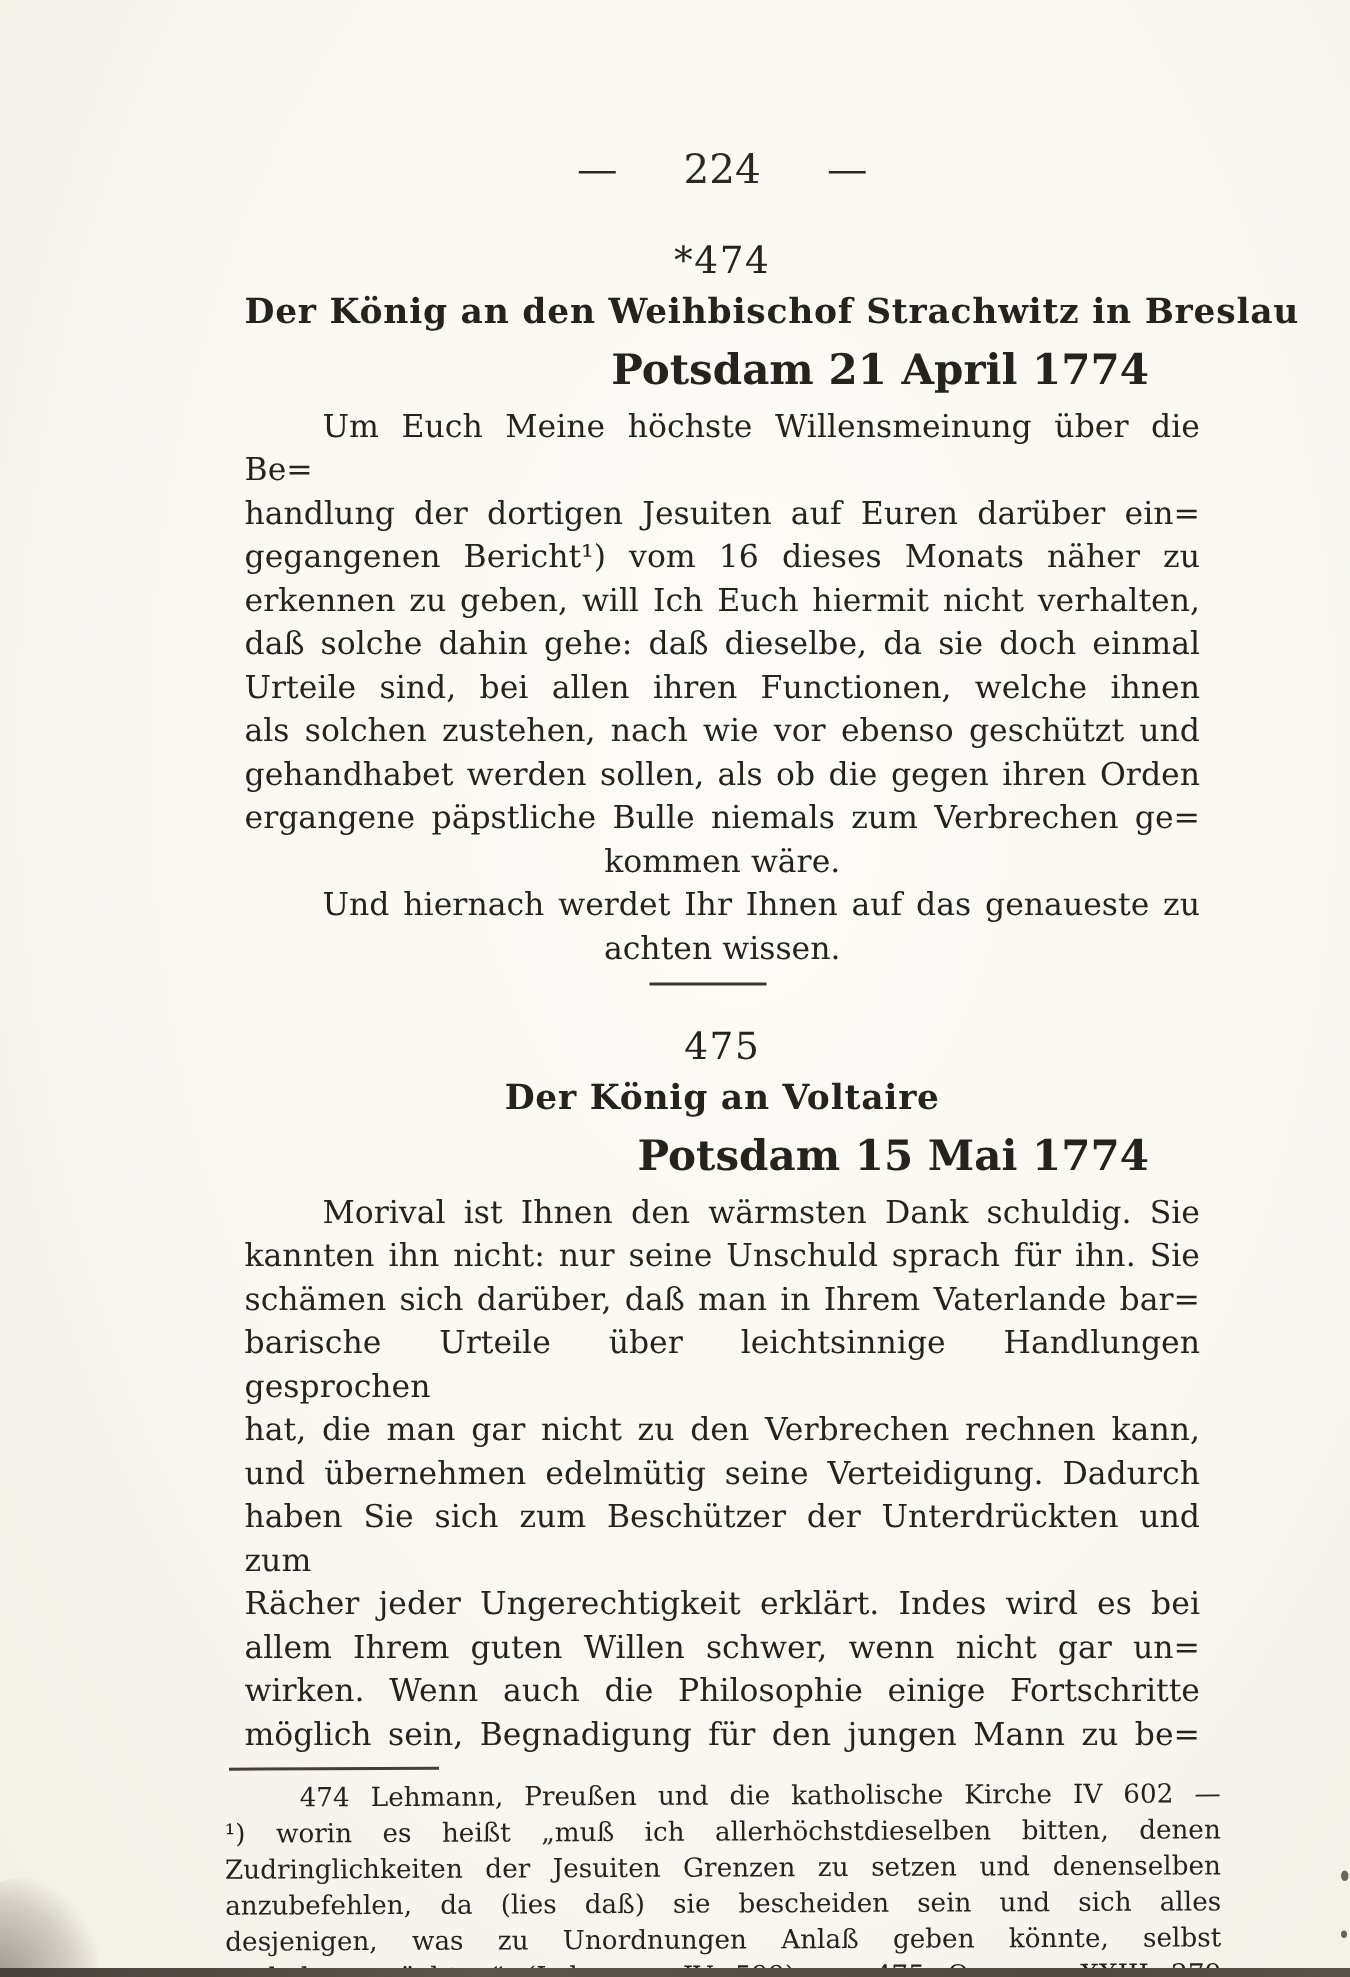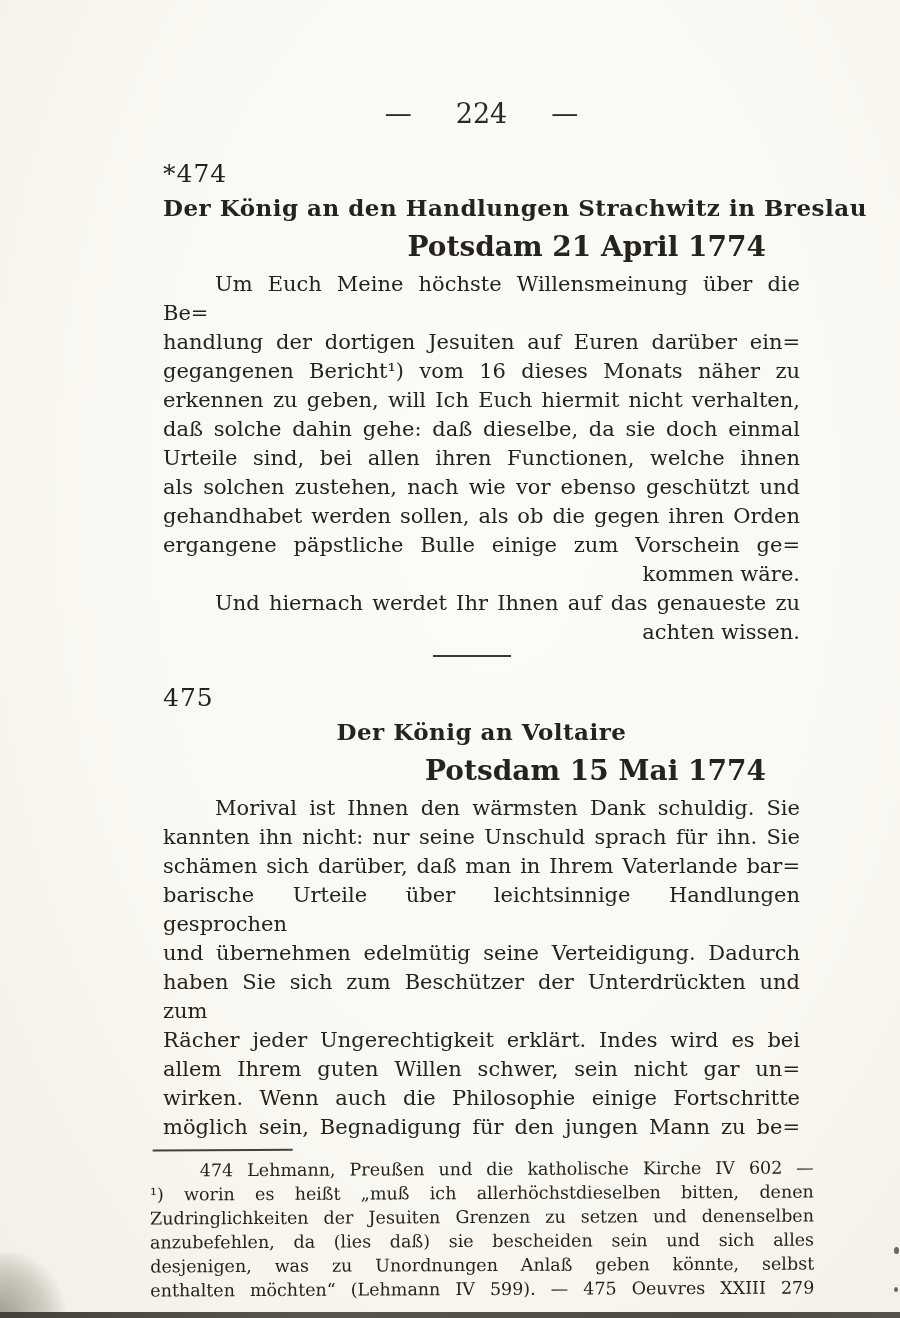--- a/index.html
+++ b/index.html
@@ -14,34 +14,34 @@
     position: absolute; inset: 0;
     background: radial-gradient(ellipse at 55% 38%, #fcfbf7 0%, #faf8f2 55%, #f2efe6 100%);
   }
   .page-inner { position: absolute; left: 163px; top: 0; width: 637px; }
 
   .running-head {
     margin-top: 98px;
     display: flex; justify-content: center; align-items: center; gap: 44px;
     font-size: 27px; color: #2c2822;
   }
-  .doc-number { margin-top: 30px; text-align: left; font-size: 25px; letter-spacing: 1px; }
+  .doc-number { margin-top: 30px; text-align: center; font-size: 25px; letter-spacing: 1px; }
   .doc-number.second { margin-top: 26px; }
   .doc-heading {
     margin: 6px 0 0 0; padding: 0;
     text-align: center; font-size: 23px; font-weight: bold;
     white-space: nowrap; letter-spacing: 0.5px;
   }
   .dateline {
     margin-top: 9px; text-align: right; padding-right: 34px;
     font-size: 28px; font-weight: bold;
   }
   .body-para { font-size: 21px; line-height: 29px; margin-top: 7px; }
   .body-para + .body-para { margin-top: 0; }
-  .tline { text-align: right; }
+  .tline { text-align: center; }
   .tline.jfull { text-align: justify; text-align-last: justify; }
   .tline.indent { text-indent: 52px; }
 
   .section-divider {
     margin-top: 8px; margin-left: 270px;
     width: 78px; height: 0;
     border-top: 2px solid #3c372f;
   }
 
   .footnote { margin-top: 6px; transform: rotate(-0.25deg); }
@@ -72,55 +72,56 @@
   <div class="page-inner">
 
     <div class="running-head">
       <span>—</span>
       <span>224</span>
       <span>—</span>
     </div>
 
     <section>
       <div class="doc-number">*474</div>
-      <h1 class="doc-heading">Der König an den Handlungen Strachwitz in Breslau</h1>
+      <h1 class="doc-heading">Der König an den Weihbischof Strachwitz in Breslau</h1>
       <div class="dateline">Potsdam 21 April 1774</div>
       <div class="body-para">
           <div class="tline indent jfull">Um Euch Meine höchste Willensmeinung über die Be=</div>
           <div class="tline jfull">handlung der dortigen Jesuiten auf Euren darüber ein=</div>
           <div class="tline jfull">gegangenen Bericht¹) vom 16 dieses Monats näher zu</div>
           <div class="tline jfull">erkennen zu geben, will Ich Euch hiermit nicht verhalten,</div>
           <div class="tline jfull">daß solche dahin gehe: daß dieselbe, da sie doch einmal</div>
           <div class="tline jfull">Urteile sind, bei allen ihren Functionen, welche ihnen</div>
           <div class="tline jfull">als solchen zustehen, nach wie vor ebenso geschützt und</div>
           <div class="tline jfull">gehandhabet werden sollen, als ob die gegen ihren Orden</div>
-          <div class="tline jfull">ergangene päpstliche Bulle einige zum Vorschein ge=</div>
+          <div class="tline jfull">ergangene päpstliche Bulle niemals zum Verbrechen ge=</div>
           <div class="tline">kommen wäre.</div>
         </div>
       <div class="body-para">
           <div class="tline indent jfull">Und hiernach werdet Ihr Ihnen auf das genaueste zu</div>
           <div class="tline">achten wissen.</div>
         </div>
     </section>
 
     <div class="section-divider"></div>
 
     <section>
       <div class="doc-number second">475</div>
       <h1 class="doc-heading">Der König an Voltaire</h1>
       <div class="dateline">Potsdam 15 Mai 1774</div>
       <div class="body-para">
           <div class="tline indent jfull">Morival ist Ihnen den wärmsten Dank schuldig.  Sie</div>
           <div class="tline jfull">kannten ihn nicht: nur seine Unschuld sprach für ihn.  Sie</div>
           <div class="tline jfull">schämen sich darüber, daß man in Ihrem Vaterlande bar=</div>
           <div class="tline jfull">barische Urteile über leichtsinnige Handlungen gesprochen</div>
+          <div class="tline jfull">hat, die man gar nicht zu den Verbrechen rechnen kann,</div>
           <div class="tline jfull">und übernehmen edelmütig seine Verteidigung.  Dadurch</div>
           <div class="tline jfull">haben Sie sich zum Beschützer der Unterdrückten und zum</div>
           <div class="tline jfull">Rächer jeder Ungerechtigkeit erklärt.  Indes wird es bei</div>
-          <div class="tline jfull">allem Ihrem guten Willen schwer, sein nicht gar un=</div>
+          <div class="tline jfull">allem Ihrem guten Willen schwer, wenn nicht gar un=</div>
           <div class="tline jfull">wirken.  Wenn auch die Philosophie einige Fortschritte</div>
           <div class="tline jfull">möglich sein, Begnadigung für den jungen Mann zu be=</div>
         </div>
     </section>
 
     <div class="footnote">
       <div class="footnote-rule"></div>
       <div class="footnote-text">
           <div class="tline indent jfull">474 Lehmann, Preußen und die katholische Kirche IV 602 —</div>
           <div class="tline jfull">¹) worin es heißt „muß ich allerhöchstdieselben bitten, denen</div>

